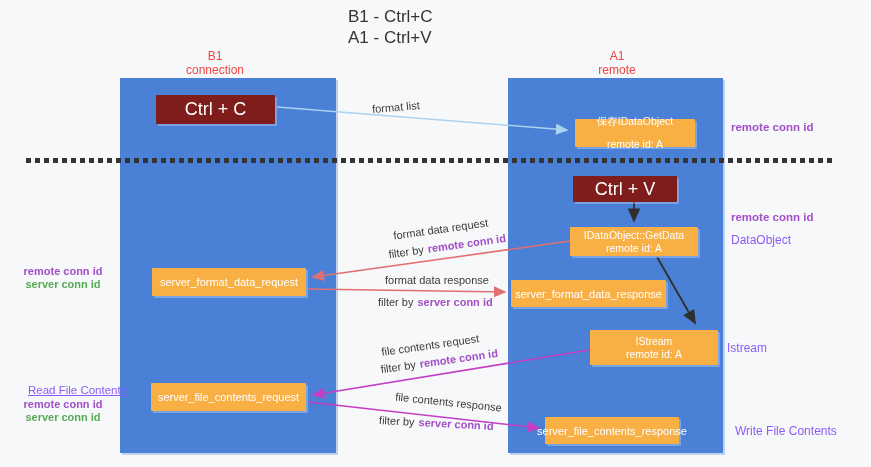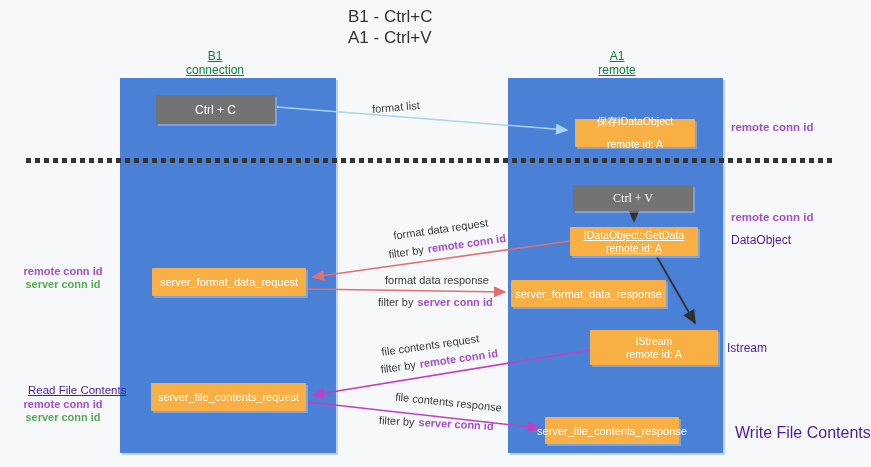--- a/index.html
+++ b/index.html
@@ -3,51 +3,51 @@
 <meta charset="utf-8">
 <style>
   html,body{margin:0;padding:0;}
   body{font-family:"Liberation Sans","DejaVu Sans",sans-serif;background:#f7f8f9;}
   .stage{position:relative;width:871px;height:467px;background:#f7f8f9;overflow:hidden;}
 
   .title{position:absolute;left:348px;top:6px;width:200px;text-align:left;
          font-size:17px;line-height:21px;color:#333;z-index:5;}
 
   .col-header{position:absolute;width:120px;text-align:center;font-size:12px;
-              line-height:14px;color:#15803d;z-index:5;text-decoration:underline;}
+              line-height:14px;color:#ef4444;z-index:5;}
   .col-header.left{left:155px;top:49px;}
   .col-header.right{left:557px;top:49px;}
 
   .column{position:absolute;top:78px;width:216px;height:375px;background:#4a80d6;
           box-shadow:2px 2px 0 rgba(150,175,225,.55);z-index:1;}
   .column.left{left:120px;}
   .column.right{left:508px;width:215px;}
 
   .dashes{position:absolute;left:26px;top:158px;width:806px;height:5px;z-index:2;
           background:repeating-linear-gradient(90deg,#333 0 5px,transparent 5px 9px);}
 
   svg.arrows{position:absolute;left:0;top:0;z-index:3;pointer-events:none;}
 
   .box{position:absolute;z-index:4;display:flex;flex-direction:column;align-items:center;
        justify-content:center;color:#fff;text-align:center;border-radius:1px;
        box-shadow:2px 2px 0 rgba(255,255,255,.28);}
-  .box.green{background:#737373;font-size:12px;}
+  .box.green{background:#7f1d1d;font-size:18px;}
   .box.orange{background:#f8b045;}
   .box .l1,.box .l2{line-height:13px;font-size:10.5px;}
   .box.msg{font-size:11px;}
 
   .lbl{position:absolute;z-index:5;font-size:11px;color:#3b3b3b;white-space:nowrap;}
   .lbl.rotn8{transform:rotate(-8deg);}
   .lbl.rotn5{transform:rotate(-5deg);}
   .lbl.rotp6{transform:rotate(6deg);}
   .lbl.rotp3{transform:rotate(3deg);}
   .lbl span + span{margin-left:4px;}
   .purple{color:#a24fc8;font-weight:bold;}
   .greent{color:#55ab55;font-weight:bold;}
-  .side{position:absolute;z-index:5;font-size:11.5px;color:#4c1d95;white-space:nowrap;}
+  .side{position:absolute;z-index:5;font-size:11.5px;color:#8b5cf6;white-space:nowrap;}
   .side.bold-purple{color:#a24fc8;font-weight:bold;}
   .stack{position:absolute;z-index:5;text-align:center;font-size:11px;line-height:13px;
          font-weight:bold;white-space:nowrap;}
 </style>
 </head>
 <body>
 
 <div class="stage">
 
   <div class="title">
@@ -95,25 +95,25 @@
 
   <div class="box green" style="left:156px;top:95px;width:119px;height:29px;">
     <div>Ctrl + C</div>
   </div>
 
   <div class="box orange" style="left:575px;top:119px;width:120px;height:28px;gap:10px;">
     <div class="l1">保存IDataObject</div>
     <div class="l2">remote id: A</div>
   </div>
 
-  <div class="box green" style="left:573px;top:185px;width:120px;height:26px;font-family:Liberation Serif, serif;">
+  <div class="box green" style="left:573px;top:176px;width:104px;height:26px;">
     <div>Ctrl + V</div>
   </div>
 
-  <div class="box orange" style="left:570px;top:227px;width:128px;height:29px;text-decoration:underline;">
+  <div class="box orange" style="left:570px;top:227px;width:128px;height:29px;">
     <div class="l1">IDataObject::GetData</div>
     <div class="l2">remote id: A</div>
   </div>
 
   <div class="box orange msg" style="left:152px;top:268px;width:154px;height:28px;">
     <div>server_format_data_request</div>
   </div>
 
   <div class="box orange msg" style="left:511px;top:280px;width:155px;height:27px;">
     <div>server_format_data_response</div>
@@ -161,21 +161,21 @@
     <span>file contents response</span>
   </div>
   <div class="lbl rotp3" style="left:379px;top:417px;">
     <span>filter by</span><span class="purple">server conn id</span>
   </div>
 
   <div class="side bold-purple" style="left:731px;top:121px;">remote conn id</div>
   <div class="side bold-purple" style="left:731px;top:211px;">remote conn id</div>
   <div class="side" style="left:731px;top:233px;font-size:12px;">DataObject</div>
   <div class="side" style="left:727px;top:341px;font-size:12px;">Istream</div>
-  <div class="side" style="left:735px;top:424px;font-size:16px;">Write File Contents</div>
+  <div class="side" style="left:735px;top:424px;font-size:12px;">Write File Contents</div>
 
   <div class="stack" style="left:20px;top:265px;width:86px;">
     <div class="purple">remote conn id</div>
     <div class="greent">server conn id</div>
   </div>
 
   <div class="side" style="left:28px;top:384px;text-decoration:underline;">Read File Contents</div>
   <div class="stack" style="left:20px;top:398px;width:86px;">
     <div class="purple">remote conn id</div>
     <div class="greent">server conn id</div>

